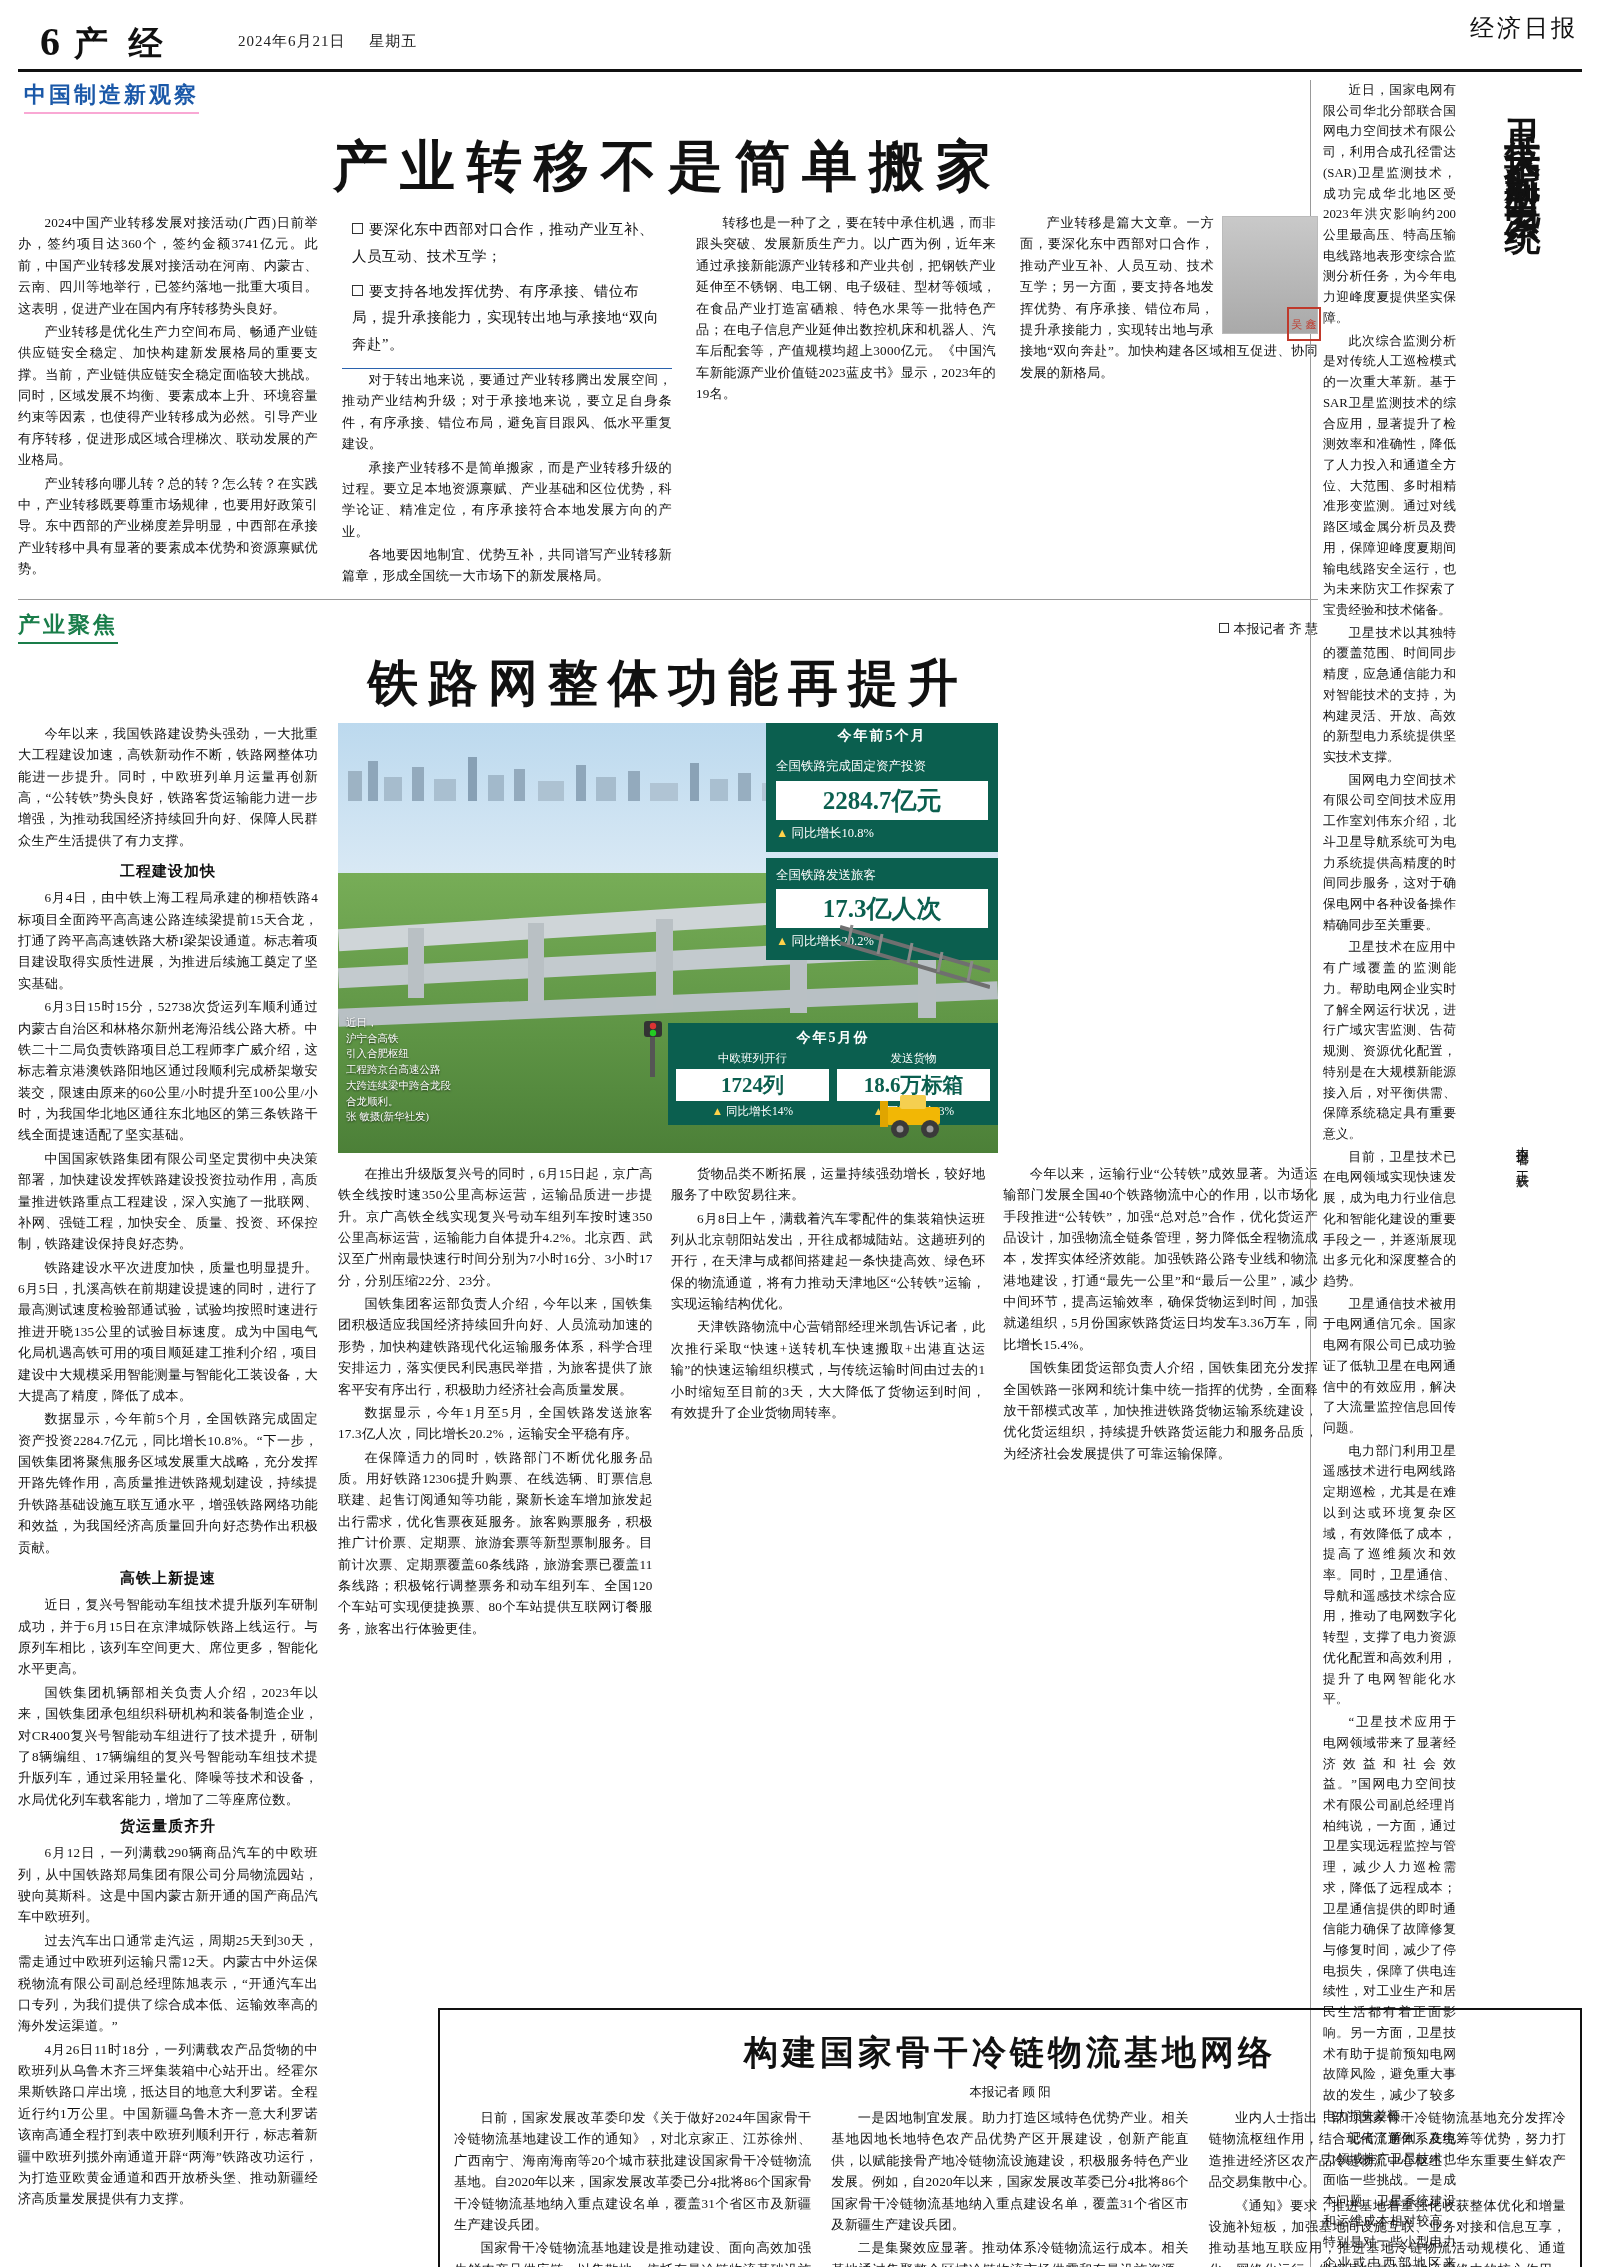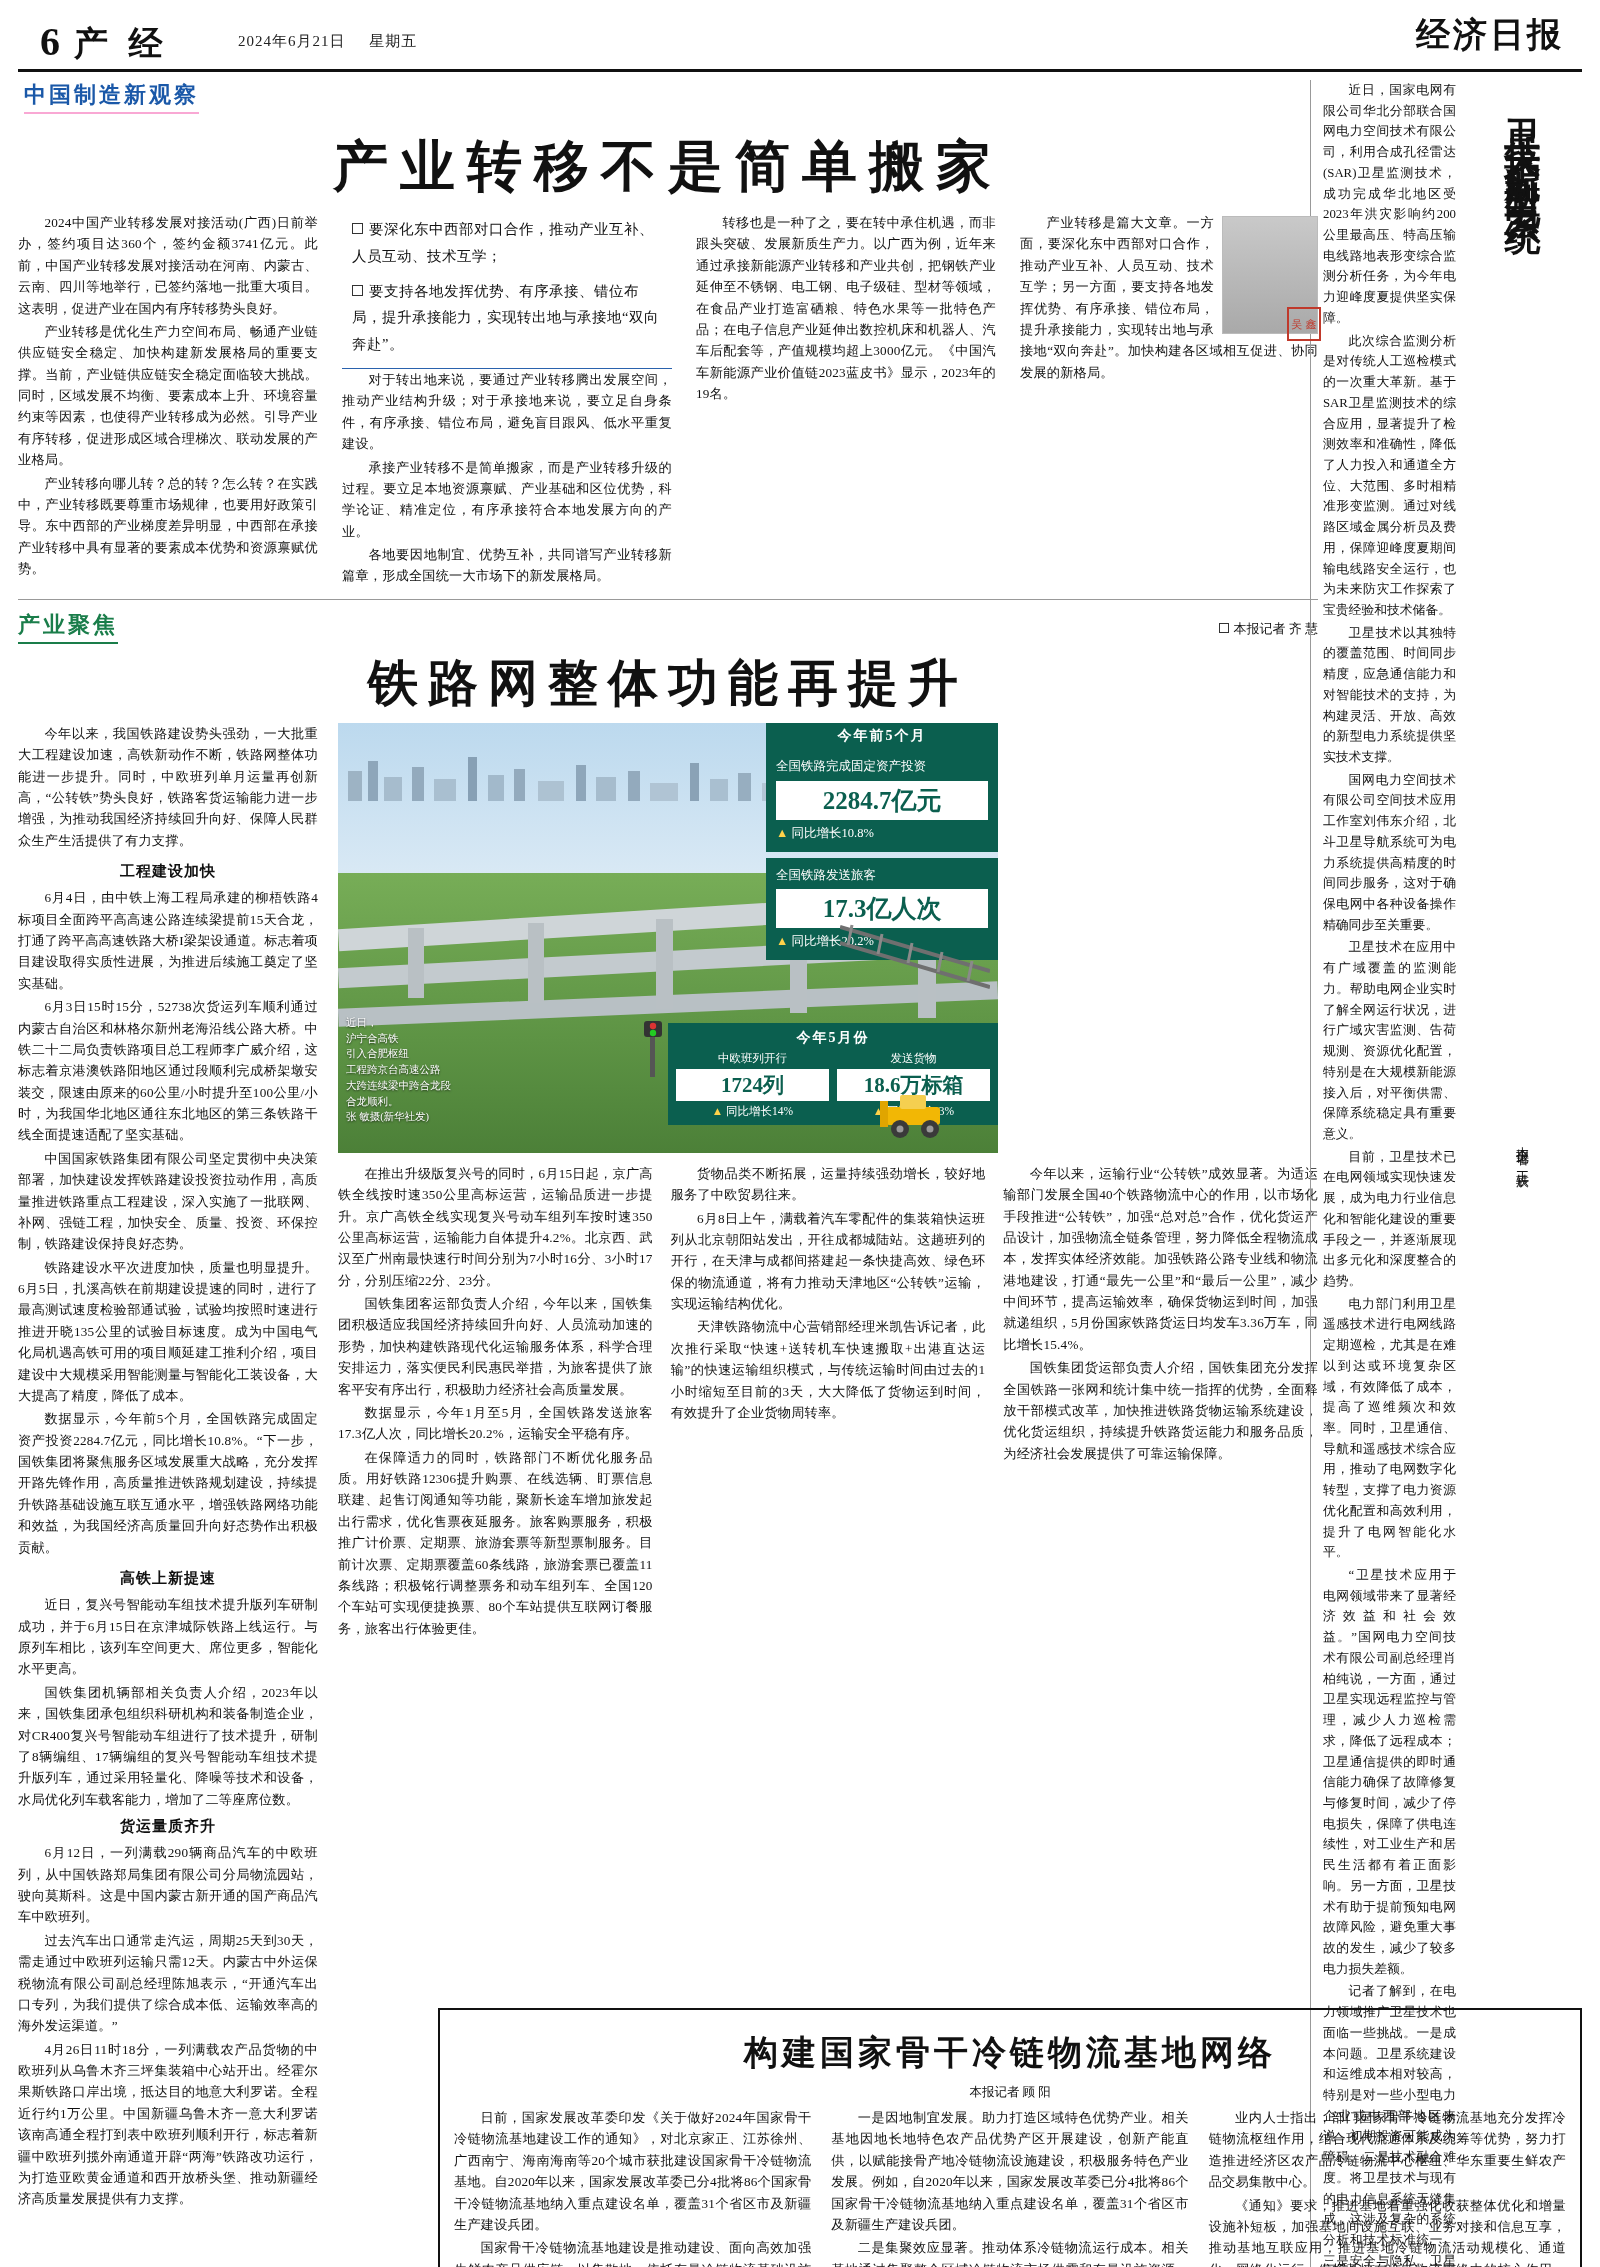--- a/index.html
+++ b/index.html
@@ -12,21 +12,21 @@
     position:relative;
   }
   .page { position:relative; width:1600px; height:2267px; padding:14px 18px; }
 
   
   .masthead { position:relative; height:58px; border-bottom:3px solid #111; }
   .mh-left { display:flex; align-items:baseline; gap:14px; position:absolute; left:22px; top:4px; }
   .mh-pageno { font-size:40px; font-weight:bold; font-family:"Liberation Serif",serif; }
   .mh-section { font-size:34px; font-weight:bold; letter-spacing:6px; }
   .mh-date { position:absolute; left:220px; top:18px; font-size:15px; color:#222; letter-spacing:1px; }
-  .mh-logo { position:absolute; right:18px; top:-2px; font-size:34px; font-weight:bold; letter-spacing:3px;
+  .mh-logo { position:absolute; right:4px; top:-2px; font-size:24px; font-weight:normal; letter-spacing:3px;
              font-family:"Liberation Serif",serif; }
 
   
   .body-wrap { position:relative; margin-top:8px; }
 
   .col-right { position:absolute; right:0; top:0; width:272px; border-left:1px solid #999; padding-left:12px; }
   .col-main { width:1300px; }
 
   
   .rubric { color:#1a58a8; font-size:22px; font-weight:bold; letter-spacing:3px;
@@ -122,20 +122,21 @@
           <div class="vtitle">卫星技术护航新型电力系统</div>
           <div class="vbyline" style="margin-top:6px;">本报记者 王轶辰</div>
         </div>
         <div class="rt-col" style="flex:1;">
           <p>近日，国家电网有限公司华北分部联合国网电力空间技术有限公司，利用合成孔径雷达(SAR)卫星监测技术，成功完成华北地区受2023年洪灾影响约200公里最高压、特高压输电线路地表形变综合监测分析任务，为今年电力迎峰度夏提供坚实保障。</p>
           <p>此次综合监测分析是对传统人工巡检模式的一次重大革新。基于SAR卫星监测技术的综合应用，显著提升了检测效率和准确性，降低了人力投入和通道全方位、大范围、多时相精准形变监测。通过对线路区域金属分析员及费用，保障迎峰度夏期间输电线路安全运行，也为未来防灾工作探索了宝贵经验和技术储备。</p>
           <p>卫星技术以其独特的覆盖范围、时间同步精度，应急通信能力和对智能技术的支持，为构建灵活、开放、高效的新型电力系统提供坚实技术支撑。</p>
           <p>国网电力空间技术有限公司空间技术应用工作室刘伟东介绍，北斗卫星导航系统可为电力系统提供高精度的时间同步服务，这对于确保电网中各种设备操作精确同步至关重要。</p>
           <p>卫星技术在应用中有广域覆盖的监测能力。帮助电网企业实时了解全网运行状况，进行广域灾害监测、告荷规测、资源优化配置，特别是在大规模新能源接入后，对平衡供需、保障系统稳定具有重要意义。</p>
           <p>目前，卫星技术已在电网领域实现快速发展，成为电力行业信息化和智能化建设的重要手段之一，并逐渐展现出多元化和深度整合的趋势。</p>
+          <p>卫星通信技术被用于电网通信冗余。国家电网有限公司已成功验证了低轨卫星在电网通信中的有效应用，解决了大流量监控信息回传问题。</p>
           <p>电力部门利用卫星遥感技术进行电网线路定期巡检，尤其是在难以到达或环境复杂区域，有效降低了成本，提高了巡维频次和效率。同时，卫星通信、导航和遥感技术综合应用，推动了电网数字化转型，支撑了电力资源优化配置和高效利用，提升了电网智能化水平。</p>
           <p>“卫星技术应用于电网领域带来了显著经济效益和社会效益。”国网电力空间技术有限公司副总经理肖柏纯说，一方面，通过卫星实现远程监控与管理，减少人力巡检需求，降低了远程成本；卫星通信提供的即时通信能力确保了故障修复与修复时间，减少了停电损失，保障了供电连续性，对工业生产和居民生活都有着正面影响。另一方面，卫星技术有助于提前预知电网故障风险，避免重大事故的发生，减少了较多电力损失差额。</p>
           <p>记者了解到，在电力领域推广卫星技术也面临一些挑战。一是成本问题。卫星系统建设和运维成本相对较高，特别是对一些小型电力企业或中西部地区来说，初期投资可能成为障碍。二是技术融合难度。将卫星技术与现有的电力信息系统无缝集成，这涉及复杂的系统分析和技术标准统一。三是安全与隐私。卫星通信的安全性、数据加密及防干扰能力需进一步加强，以防黑客攻击和信息泄露。</p>
 
         </div>
       </div>
     </div>
 
     <div class="col-main">
 

